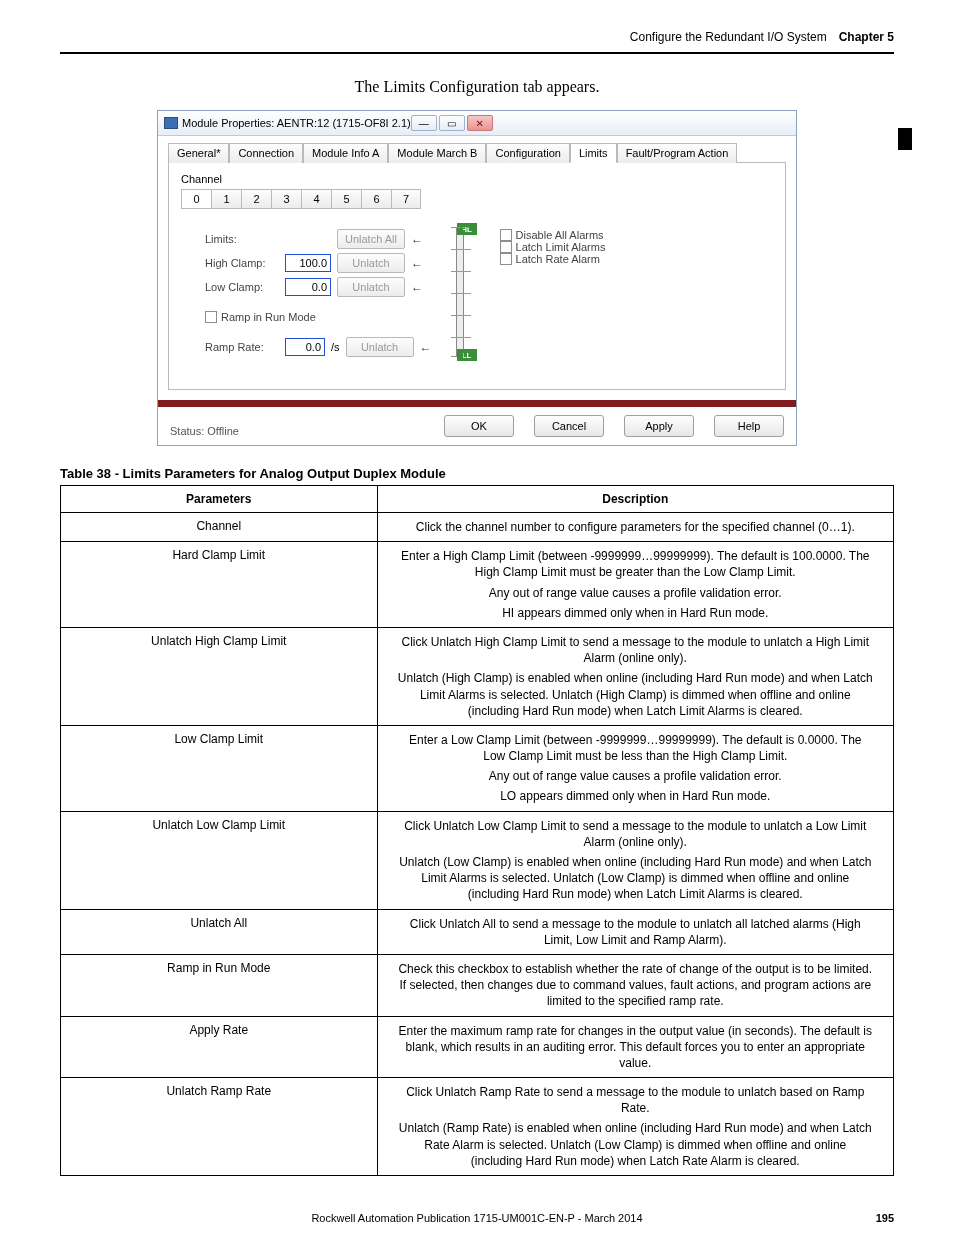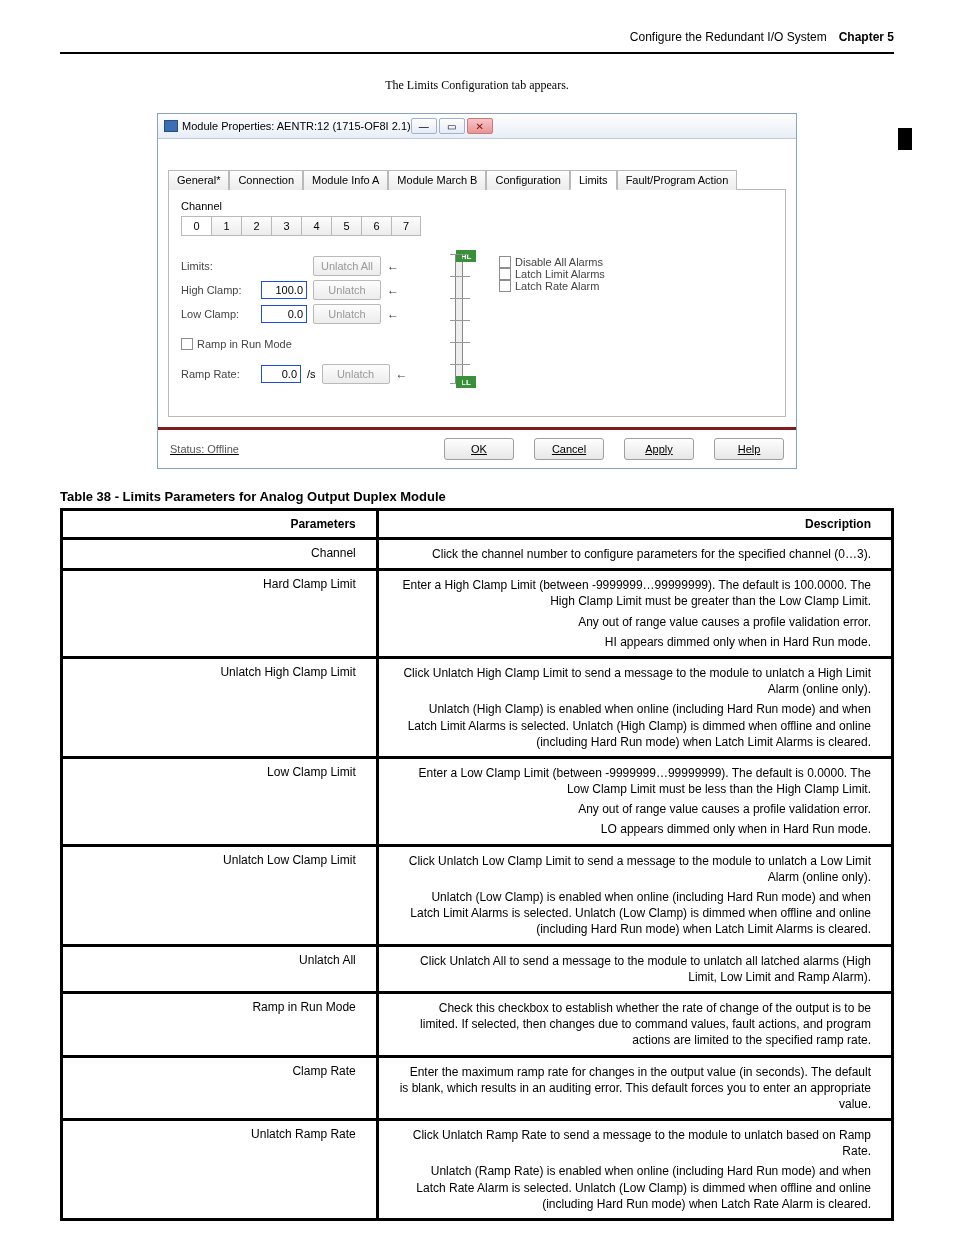--- a/index.html
+++ b/index.html
@@ -2,63 +2,63 @@
 <html><head>
 <meta charset="utf-8">
 <style>
   * { box-sizing: border-box; margin: 0; padding: 0; }
   body { font-family: Arial, Helvetica, sans-serif; background: #fff; width: 954px; margin: 0 auto; color: #000; }
   .page { padding: 0 60px 40px 60px; }
   .hdr { display: flex; justify-content: flex-end; align-items: baseline; padding: 30px 0 8px 0; border-bottom: 2px solid #000; margin-bottom: 24px; }
   .hdr-txt { font-size: 12px; }
   .hdr-chap { font-weight: bold; margin-left: 12px; }
   .side-mark { position: absolute; right: 42px; top: 128px; width: 14px; height: 22px; background: #000; }
-  .caption { font-family: Georgia, 'Times New Roman', serif; font-size: 12px; text-align: center; margin: 10px 0 20px 0; }
+  .caption { font-family: Georgia, 'Times New Roman', serif; font-size: 16px; text-align: center; margin: 10px 0 14px 0; }
 
   
   .dlg { width: 640px; margin: 0 auto 20px auto; border: 1px solid #8aa3c4; background: #fff; font-size: 11px; font-family: Tahoma, Arial, sans-serif; }
   .dlg-title { background: linear-gradient(#fefefe,#e8eef7); padding: 4px 6px; display: flex; align-items: center; justify-content: flex-start; border-bottom: 1px solid #c0c9d8; }
   .dlg-title-left { display: flex; align-items: center; gap: 4px; }
   .dlg-icon { width: 14px; height: 12px; background: #3b6fb5; border: 1px solid #2a4d80; display: inline-block; }
   .dlg-wbtns { display: flex; gap: 2px; }
   .wbtn { width: 26px; height: 16px; border: 1px solid #9fb3cf; background: linear-gradient(#fdfdfe,#e6ecf6); border-radius: 2px; display:flex; align-items:center; justify-content:center; font-size:10px; }
   .wbtn.cl { background: linear-gradient(#f7c6c6,#e99494); border-color:#c97a7a; color:#7a1010; }
-  .tabs { display: flex; padding: 6px 10px 0 10px; gap: 0; margin-top: 24px; }
+  .tabs { display: flex; padding: 6px 10px 0 10px; gap: 0; }
   .tab { padding: 3px 8px; border: 1px solid #b9b9b9; border-bottom: none; background: linear-gradient(#fdfdfd,#ececec); font-size: 11px; position: relative; top:1px; }
   .tab.active { background: #fff; border-bottom: 1px solid #fff; z-index: 2; }
   .tab-body { border: 1px solid #b9b9b9; margin: 0 10px 10px 10px; padding: 10px 12px 30px 12px; background:#fff; }
   .ch-lbl { font-size: 11px; margin-bottom: 4px; }
   .ch-row { display: flex; }
   .ch { width: 30px; height: 20px; border: 1px solid #b9b9b9; border-right: none; display:flex; align-items:center; justify-content:center; background: linear-gradient(#fdfdfd,#ececec); }
   .ch:last-child { border-right:1px solid #b9b9b9; }
   .ch.sel { background:#fff; }
   .mid { display:flex; margin-top: 18px; gap: 14px; }
   .left-col { flex:0 0 250px; }
-  .frow { display:flex; align-items:center; height:24px; gap:6px; }
+  .frow { display:flex; align-items:center; height:24px; gap:6px;margin-left:24px; }
   .flbl { width:74px; font-size:11px; color:#444; }
   .fval { width:46px; height:18px; border:1px solid #1d4ed8; text-align:right; padding:1px 3px; font-size:11px; background:#fff; }
   .ubtn { width:68px; height:20px; border:1px solid #b9b9b9; background: linear-gradient(#fdfdfd,#ececec); color:#999; font-size:11px; border-radius:2px; text-align:center; line-height:18px; }
   .arrow { font-size:12px; color:#333; }
   .chk { display:flex; align-items:center; gap:4px; font-size:11px; color:#444; }
   .chkbox { width:12px; height:12px; border:1px solid #8e8e8e; background:#fff; }
   .gauge { width:40px; position:relative; }
   .gbar { width:8px; background:#eee; border-left:1px solid #888; border-right:1px solid #888; height:130px; margin-left:10px; position:relative; }
   .gbar::before, .gbar::after { content:""; position:absolute; left:-4px; width:16px; border-top:1px dashed #999; }
   .tick { position:absolute; left:-6px; width:20px; border-top:1px solid #999; }
   .marker { position:absolute; right:-14px; width:20px; height:12px; background:#3a8f3a; display:flex; align-items:center; justify-content:center; color:#fff; font-size:8px; font-weight:bold; }
   .marker::before { content:""; position:absolute; left:-6px; border:6px solid transparent; border-right-color:#3a8f3a; }
   .right-col { flex:1; padding-top:2px; }
-  .dlg-foot { display:flex; align-items:center; padding: 8px 12px; border-top:3px solid #7f1d1d;text-decoration:underline; }
+  .dlg-foot { display:flex; align-items:flex-end; padding: 8px 12px; border-top:7px solid #7f1d1d; }
   .status { flex:1; font-size:11px; color:#555; }
   .fbtn { width:70px; height:22px; border:1px solid #9f9f9f; background: linear-gradient(#fefefe,#e7e7e7); border-radius:3px; font-size:11px; margin-left:20px; text-align:center; line-height:20px; }
 
   
   .tbl-title { font-size: 13px; font-weight: bold; margin: 14px 0 4px 0; }
   table.params { width: 100%; border-collapse: collapse; font-size: 12px; }
-  table.params th, table.params td { border: 3px solid #000000; padding: 6px 20px; vertical-align: top; text-align: right; }
+  table.params th, table.params td { border: 1px solid #000000; padding: 6px 20px; vertical-align: top; text-align: center; }
   table.params th { font-weight: bold; background:#fff; }
   table.params td.desc p { margin-bottom: 4px; line-height: 1.35; }
   table.params td.desc p:last-child { margin-bottom: 0; }
   col.c1 { width: 38%; }
   col.c2 { width: 62%; }
 
   .footer { text-align:center; font-size:11px; margin-top: 36px; position: relative; }
   .footer .pg { position:absolute; right:0; font-weight:bold; }
 </style>
 </head>
@@ -196,21 +196,21 @@
     <thead>
       <tr>
         <th>Parameters</th>
         <th>Description</th>
       </tr>
     </thead>
     <tbody id="tbl-body">
         <tr>
           <td>Channel</td>
           <td class="desc">
-            <p>Click the channel number to configure parameters for the specified channel (0…3).</p>
+            <p>Click the channel number to configure parameters for the specified channel (0…1).</p>
           </td>
         </tr>
         <tr>
           <td>Hard Clamp Limit</td>
           <td class="desc">
             <p>Enter a High Clamp Limit (between -9999999…99999999). The default is 100.0000. The High Clamp Limit must be greater than the Low Clamp Limit.</p>
             <p>Any out of range value causes a profile validation error.</p>
             <p>HI appears dimmed only when in Hard Run mode.</p>
           </td>
         </tr>
@@ -242,21 +242,21 @@
             <p>Click Unlatch All to send a message to the module to unlatch all latched alarms (High Limit, Low Limit and Ramp Alarm).</p>
           </td>
         </tr>
         <tr>
           <td>Ramp in Run Mode</td>
           <td class="desc">
             <p>Check this checkbox to establish whether the rate of change of the output is to be limited. If selected, then changes due to command values, fault actions, and program actions are limited to the specified ramp rate.</p>
           </td>
         </tr>
         <tr>
-          <td>Clamp Rate</td>
+          <td>Apply Rate</td>
           <td class="desc">
             <p>Enter the maximum ramp rate for changes in the output value (in seconds). The default is blank, which results in an auditing error. This default forces you to enter an appropriate value.</p>
           </td>
         </tr>
         <tr>
           <td>Unlatch Ramp Rate</td>
           <td class="desc">
             <p>Click Unlatch Ramp Rate to send a message to the module to unlatch based on Ramp Rate.</p>
             <p>Unlatch (Ramp Rate) is enabled when online (including Hard Run mode) and when Latch Rate Alarm is selected. Unlatch (Low Clamp) is dimmed when offline and online (including Hard Run mode) when Latch Rate Alarm is cleared.</p>
           </td>

